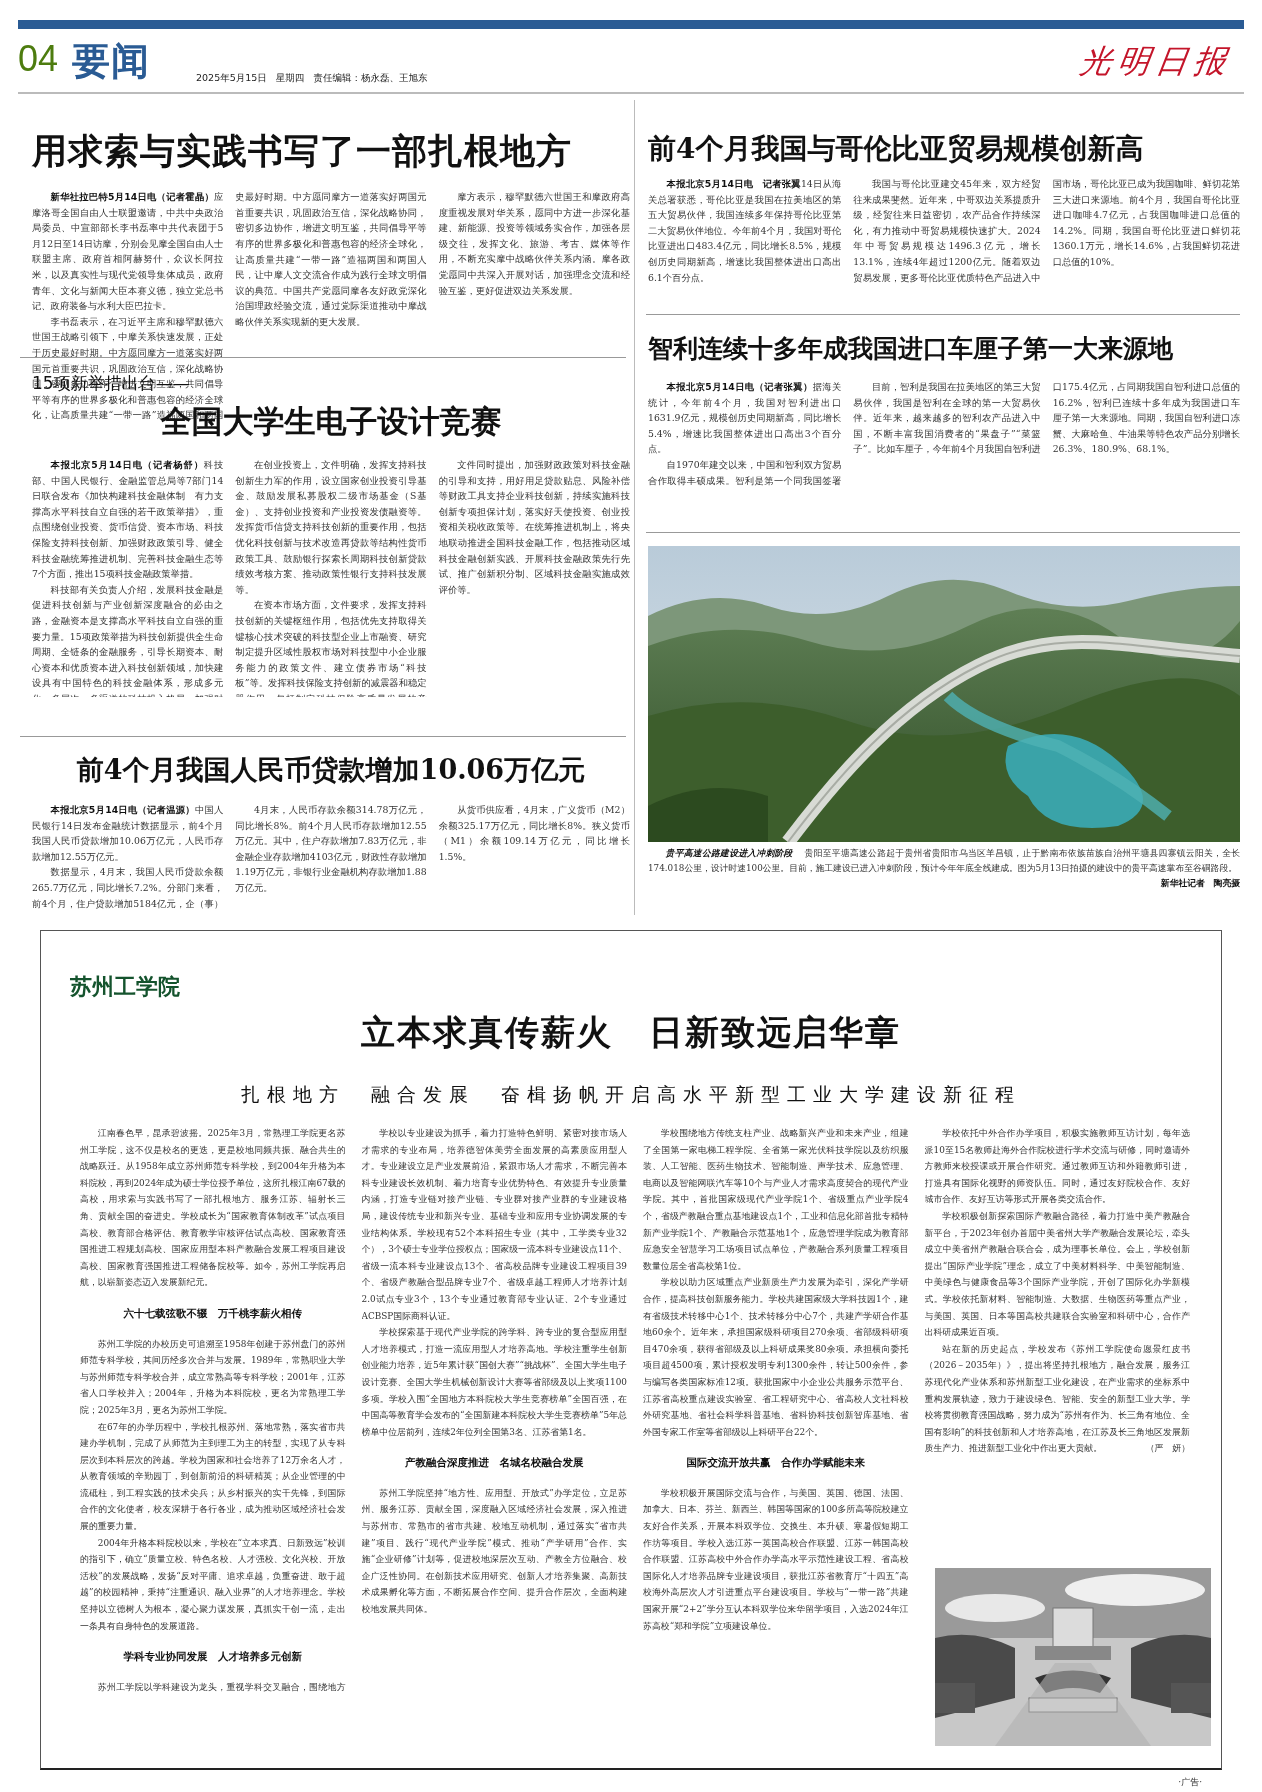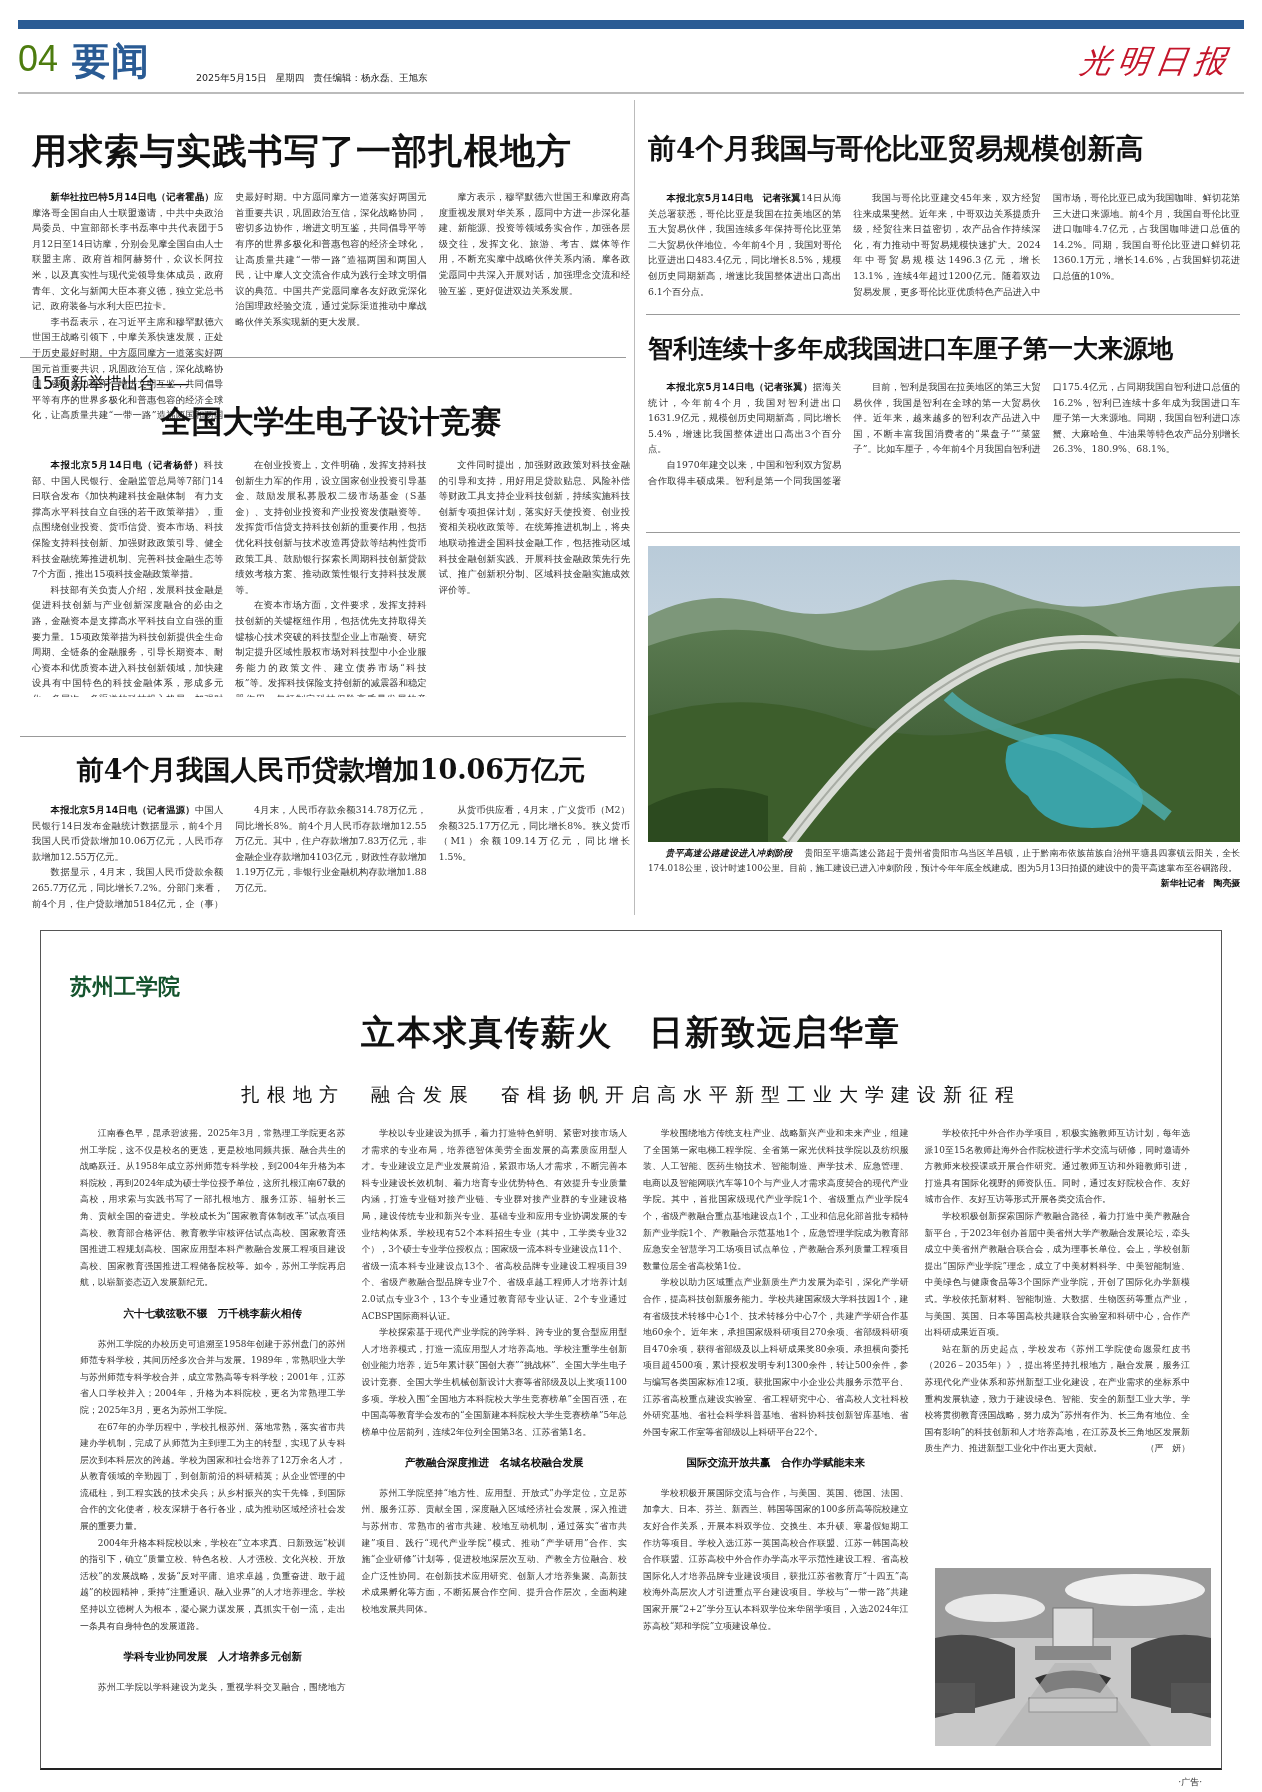--- a/index.html
+++ b/index.html
@@ -99,21 +99,21 @@
     </div>
     <div class="col">
       <p>从货币供应看，4月末，广义货币（M2）余额325.17万亿元，同比增长8%。狭义货币（M1）余额109.14万亿元，同比增长1.5%。</p>
     </div>
   </div>
 </div>
 
 <div class="vr" style="left:634px; top:100px; height:815px;"></div>
 
 <div class="article" style="left:648px; top:130px; width:592px;">
-  <div class="headline serif" style="font-size:28px; margin-bottom:22px;">前4个月我国与哥伦比亚贸易规模创新高</div>
+  <div class="headline serif" style="font-size:28px; margin-bottom:8px;">前4个月我国与哥伦比亚贸易规模创新高</div>
   <div class="cols" style="height:110px; overflow:hidden;">
     <div class="col">
       <p><span class="lead">本报北京5月14日电　记者张翼</span><span>14日从海关总署获悉，哥伦比亚是我国在拉美地区的第五大贸易伙伴，我国连续多年保持哥伦比亚第二大贸易伙伴地位。今年前4个月，我国对哥伦比亚进出口483.4亿元，同比增长8.5%，规模创历史同期新高，增速比我国整体进出口高出6.1个百分点。</span></p>
     </div>
     <div class="col" style="flex:2">
       <p style="column-count:2; column-gap:12px;">我国与哥伦比亚建交45年来，双方经贸往来成果斐然。近年来，中哥双边关系提质升级，经贸往来日益密切，农产品合作持续深化，有力推动中哥贸易规模快速扩大。2024年中哥贸易规模达1496.3亿元，增长13.1%，连续4年超过1200亿元。随着双边贸易发展，更多哥伦比亚优质特色产品进入中国市场，哥伦比亚已成为我国咖啡、鲜切花第三大进口来源地。前4个月，我国自哥伦比亚进口咖啡4.7亿元，占我国咖啡进口总值的14.2%。同期，我国自哥伦比亚进口鲜切花1360.1万元，增长14.6%，占我国鲜切花进口总值的10%。</p>
     </div>
   </div>
 </div>
 <div class="hr" style="left:646px; top:314px; width:594px;"></div>

